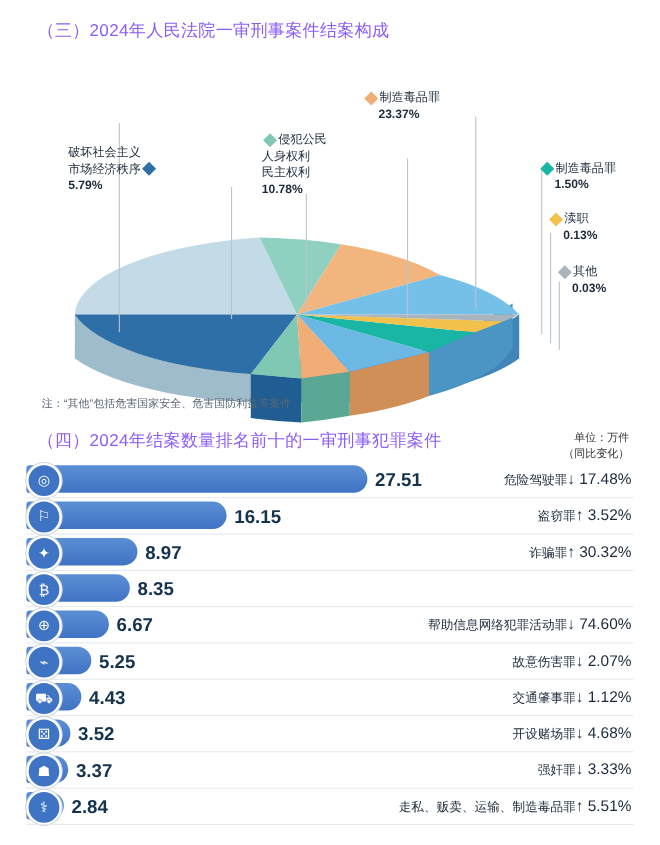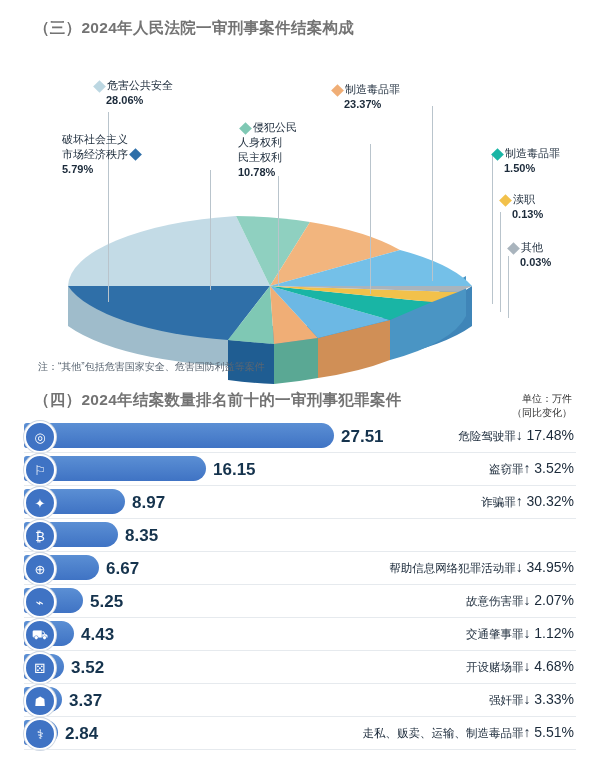--- a/index.html
+++ b/index.html
@@ -7,22 +7,22 @@
     width:600px;height:768px;
     background:#ffffff;
     font-family:"Liberation Sans","DejaVu Sans",sans-serif;
     color:#1b2a3a;
     position:relative;
     overflow:hidden;
   }
   
   .sec-title{
     font-size:15.5px;
-    font-weight:bold;
-    color:#737373;
+    font-weight:normal;
+    color:#8b5cf6;
     letter-spacing:.3px;
   }
   #title1{position:absolute;left:34px;top:18px;}
   #title2{position:absolute;left:34px;top:390px;}
   .unit-box{
     position:absolute;right:28px;top:392px;
     text-align:right;font-size:10px;color:#333;line-height:1.35;
   }
 
   
@@ -120,24 +120,20 @@
 
   <div class="leader" style="left:108px;top:68px;width:1px;height:190px;"></div>
   <div class="leader" style="left:210px;top:126px;width:1px;height:120px;"></div>
   <div class="leader" style="left:278px;top:132px;width:1px;height:110px;"></div>
   <div class="leader" style="left:370px;top:100px;width:1px;height:150px;"></div>
   <div class="leader" style="left:432px;top:62px;width:1px;height:175px;"></div>
   <div class="leader" style="left:492px;top:110px;width:1px;height:150px;"></div>
   <div class="leader" style="left:500px;top:168px;width:1px;height:100px;"></div>
   <div class="leader" style="left:508px;top:212px;width:1px;height:62px;"></div>
 
-  <div class="lbl l" style="left:92px;top:34px;">
-    <span class="dot" style="background:#bcd7e2;"></span><span>危害公共安全</span>
-    <span class="v" style="margin-left:14px;">28.06%</span>
-  </div>
 
   <div class="lbl r" style="left:62px;top:88px;width:150px;">
     <span>破坏社会主义</span><br>
     <span>市场经济秩序</span><span class="dot" style="background:#2f6fa8;"></span><br>
     <span class="v">5.79%</span>
   </div>
 
   <div class="lbl l" style="left:238px;top:76px;">
     <span class="dot" style="background:#7fc8b4;"></span><span>侵犯公民</span><br>
     <span>人身权利</span><br>
@@ -200,21 +196,21 @@
     <div class="row">
       <div class="bar" style="width: 94px;"></div>
       <div class="icon-badge">₿</div>
       <div class="val" style="left: 125px;">8.35</div>
       <div class="divider"></div>
     </div>
     <div class="row">
       <div class="bar" style="width: 75px;"></div>
       <div class="icon-badge">⊕</div>
       <div class="val" style="left: 106px;">6.67</div>
-      <div class="cat"><span>帮助信息网络犯罪活动罪</span><span class="chg down">↓ 34.95%</span></div>
+      <div class="cat"><span>帮助信息网络犯罪活动罪</span><span class="chg down">↓ 74.60%</span></div>
       <div class="divider"></div>
     </div>
     <div class="row">
       <div class="bar" style="width: 59px;"></div>
       <div class="icon-badge">⌁</div>
       <div class="val" style="left: 90px;">5.25</div>
       <div class="cat"><span>故意伤害罪</span><span class="chg down">↓ 2.07%</span></div>
       <div class="divider"></div>
     </div>
     <div class="row">

